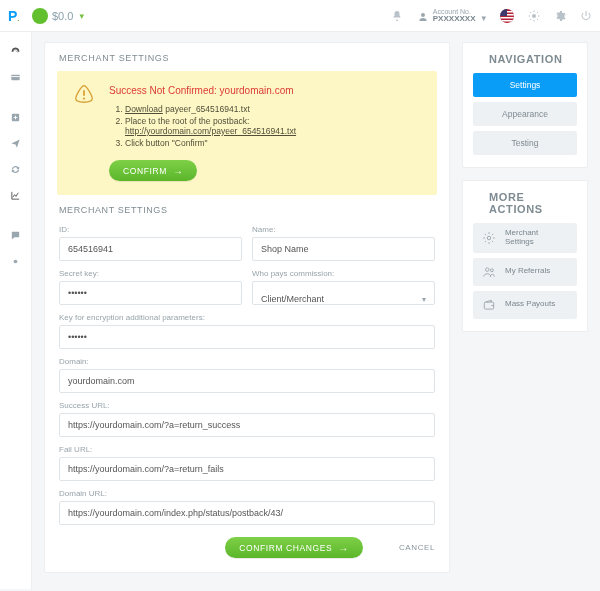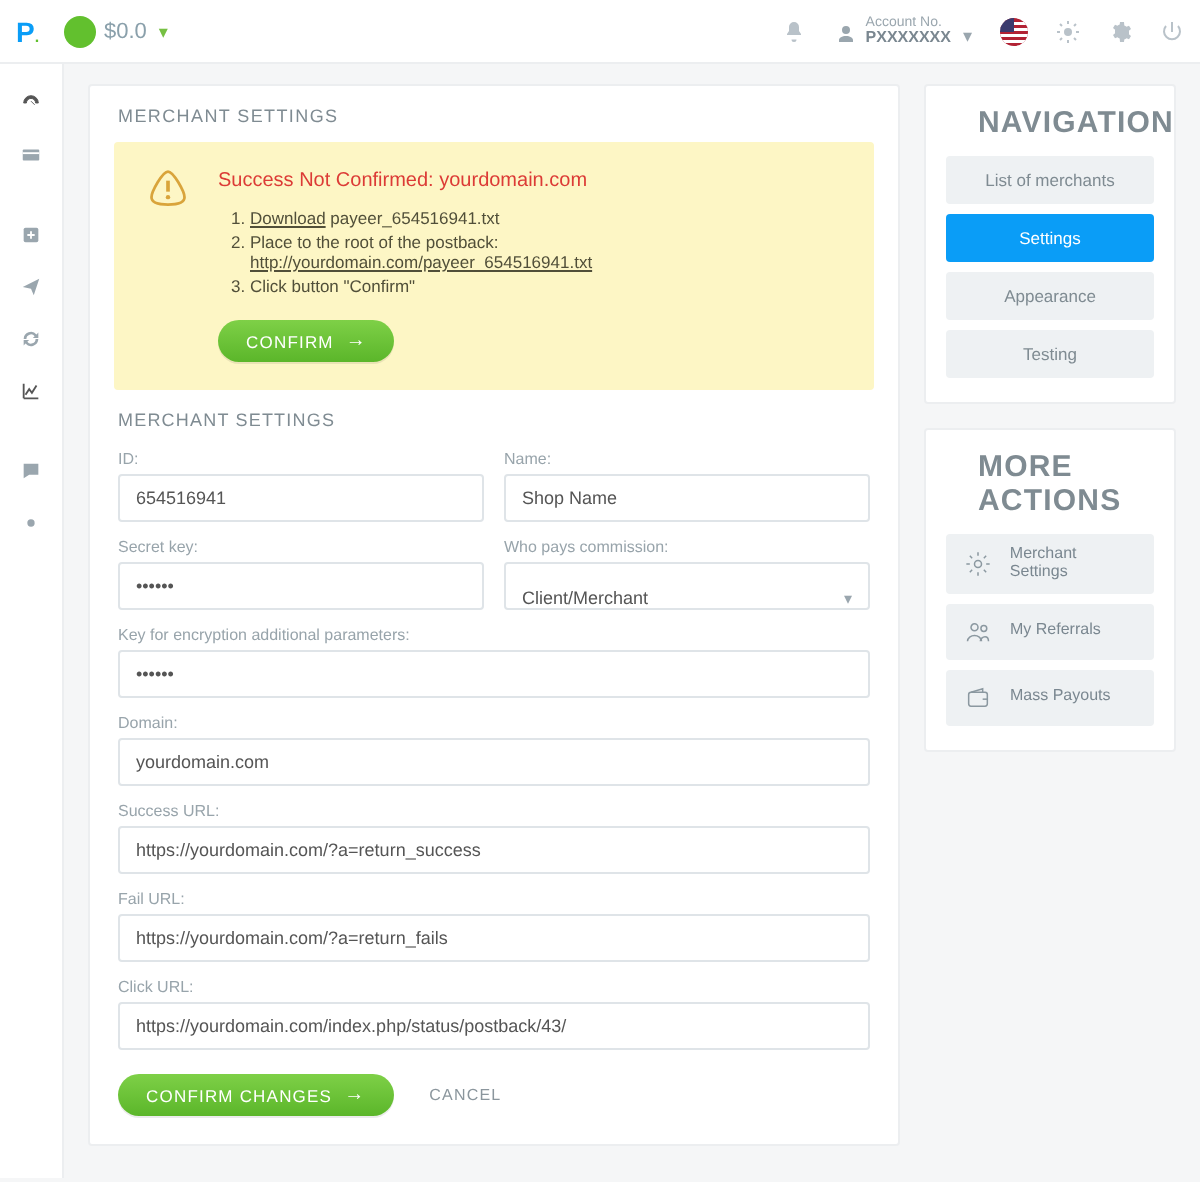--- a/index.html
+++ b/index.html
@@ -44,26 +44,26 @@
   
   .form{padding:0 14px 14px;}
   .sub-title{font-size:9px;letter-spacing:.6px;color:#7f8b92;margin:6px 0 10px;}
   .row{display:flex;gap:10px;margin-bottom:8px;}
   .field{flex:1;display:flex;flex-direction:column;}
   .field label{font-size:8px;color:#98a4ab;margin-bottom:3px;}
   .ctrl{height:24px;border:1px solid #dfe4e8;border-radius:2px;padding:0 8px;font-size:9px;color:#555;background:#fff;outline:none;}
   .select{display:flex;align-items:flex-end;justify-content:space-between;}
   .select .sv{font-size:9px;color:#555;}
   .select .sc{color:#9aa6ae;font-size:8px;}
-  .actions{display:flex;align-items:center;gap:18px;margin-top:12px;}
+  .actions{display:flex;align-items:center;gap:36px;margin-top:12px;justify-content:flex-end;}
   .cancel{font-size:8px;letter-spacing:.6px;color:#8b969d;cursor:pointer;}
   
   .side{width:126px;display:flex;flex-direction:column;gap:12px;}
   .side .card{padding:10px 10px 12px;}
-  .side h5{font-size:15px;letter-spacing:.6px;color:#7f8b92;margin-bottom:8px;padding-left:16px;}
+  .side h5{font-size:11px;letter-spacing:.6px;color:#7f8b92;margin-bottom:8px;padding-left:16px;}
   .navlist{display:flex;flex-direction:column;gap:5px;}
   .navitem{background:#eef1f3;color:#7f8b92;font-size:8.5px;text-align:center;padding:7px 4px;border-radius:2px;cursor:pointer;}
   .navitem.active{background:#0a9df7;color:#fff;}
   .morelist{display:flex;flex-direction:column;gap:5px;}
   .moreitem{display:flex;align-items:center;gap:8px;background:#eef1f3;border-radius:2px;padding:6px 8px;cursor:pointer;}
   .moreitem .mi-icon{width:16px;height:16px;display:flex;align-items:center;justify-content:center;}
   .moreitem .mi-icon .ico{width:14px;height:14px;fill:none;stroke:#8b98a0;stroke-width:1.3;}
   .moreitem span.lbl{font-size:8px;color:#7a8790;line-height:1.1;}
 </style>
 </head>
@@ -247,40 +247,39 @@
 
         <div class="row">
           <div class="field">
             <label>Fail URL:</label>
             <input class="ctrl" value="https://yourdomain.com/?a=return_fails" style="">
           </div>
         </div>
 
         <div class="row">
           <div class="field">
-            <label>Click URL:</label>
+            <label>Domain URL:</label>
             <input class="ctrl" value="https://yourdomain.com/index.php/status/postback/43/" style="">
           </div>
         </div>
 
         <div class="actions">
           <button class="btn">
               <span>CONFIRM CHANGES</span>
               <span class="arrow">→</span>
             </button>
           <span class="cancel">CANCEL</span>
         </div>
       </div>
     </div>
 
     <div class="side">
       <div class="card">
         <h5>NAVIGATION</h5>
         <div class="navlist">
-          <div class="navitem">List of merchants</div>
           <div class="navitem active">Settings</div>
           <div class="navitem">Appearance</div>
           <div class="navitem">Testing</div>
         </div>
       </div>
 
       <div class="card">
         <h5>MORE ACTIONS</h5>
         <div class="morelist">
           <div class="moreitem">

